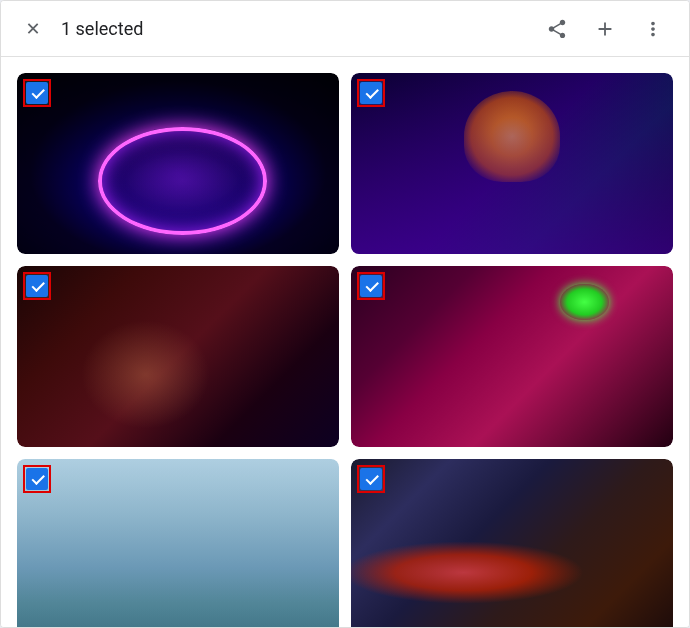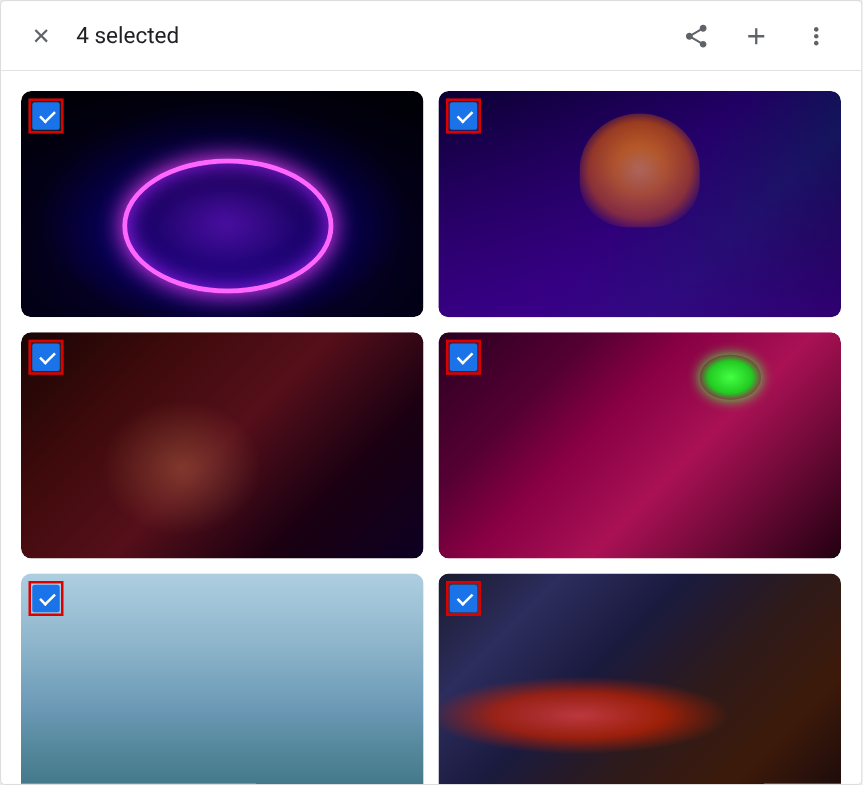--- a/index.html
+++ b/index.html
@@ -248,21 +248,21 @@
   </style>
 </head>
 <body>
 
 <div class="app-container">
 
   <div class="toolbar">
     <div class="toolbar-close">
       <span>✕</span>
     </div>
-    <div class="toolbar-title">4 selected</div>
+    <div class="toolbar-title">1 selected</div>
     <div class="toolbar-actions">
 
       <button class="toolbar-btn">
         <svg viewBox="0 0 24 24">
           <path d="M18 16.08c-.76 0-1.44.3-1.96.77L8.91 12.7c.05-.23.09-.46.09-.7s-.04-.47-.09-.7l7.05-4.11c.54.5 1.25.81 2.04.81 1.66 0 3-1.34 3-3s-1.34-3-3-3-3 1.34-3 3c0 .24.04.47.09.7L8.04 9.81C7.5 9.31 6.79 9 6 9c-1.66 0-3 1.34-3 3s1.34 3 3 3c.79 0 1.5-.31 2.04-.81l7.12 4.16c-.05.21-.08.43-.08.65 0 1.61 1.31 2.92 2.92 2.92 1.61 0 2.92-1.31 2.92-2.92s-1.31-2.92-2.92-2.92z"></path>
         </svg>
       </button>
 
       <button class="toolbar-btn">
         <svg viewBox="0 0 24 24">

